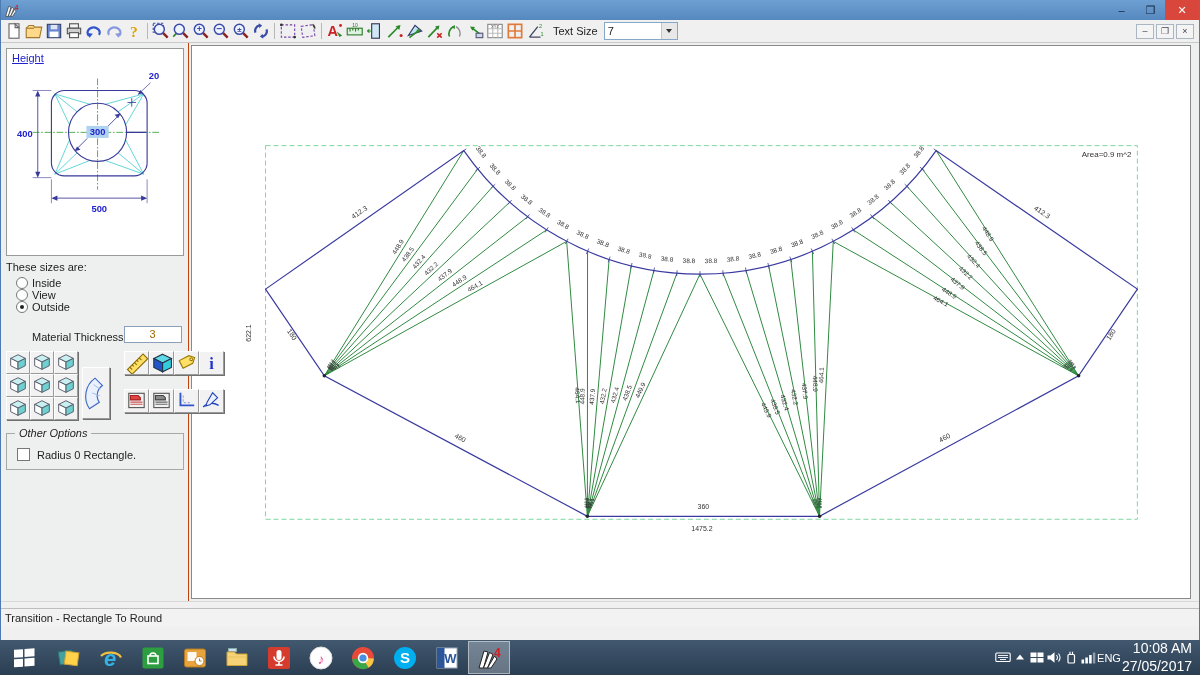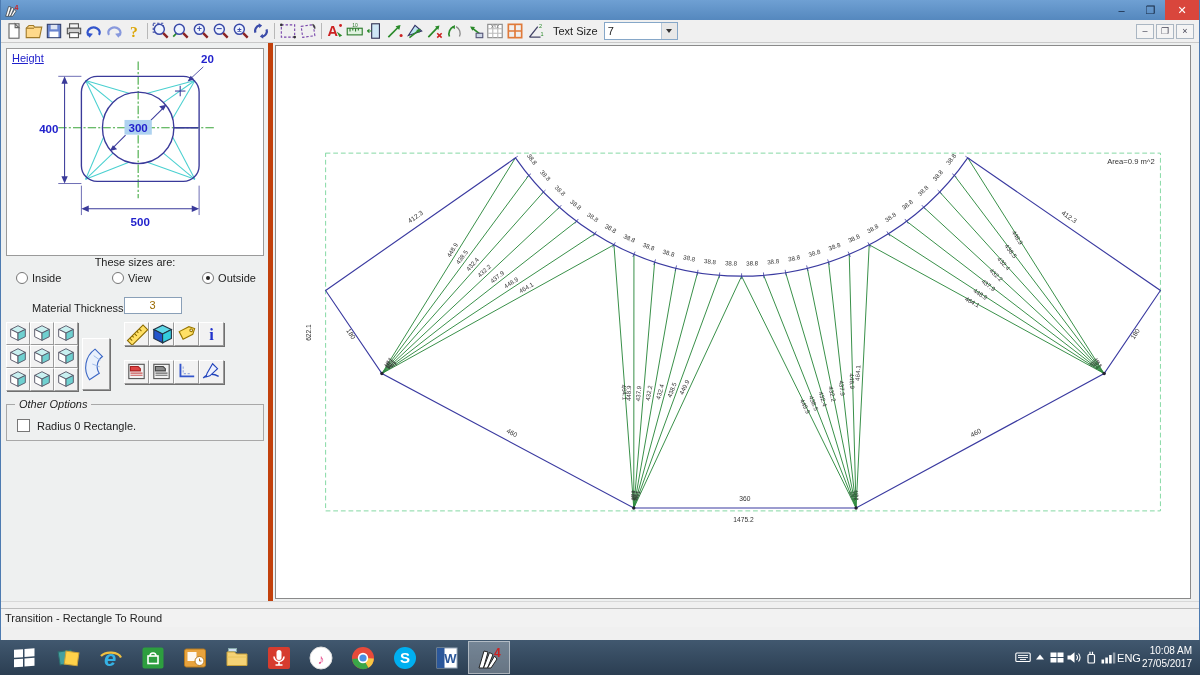--- a/index.html
+++ b/index.html
@@ -32,27 +32,27 @@
   .dropdown .val{flex:1;padding-left:3px;color:#222;}
   .dropdown .arrow{width:15px;height:100%;background:#e8e8e8;border-left:1px solid #b8c8d8;
     display:flex;align-items:center;justify-content:center;}
   .dropdown .arrow i{width:0;height:0;border-left:3px solid transparent;
     border-right:3px solid transparent;border-top:4px solid #333;}
   .mdi-controls{margin-left:auto;display:flex;gap:2px;margin-right:5px;}
   .mdi{width:16px;height:13px;background:#f4f4f4;border:1px solid #aab6c2;display:flex;
     align-items:center;justify-content:center;font-size:9px;color:#445;}
   
   .client{display:flex;height:558px;background:#eef0f0;flex:none;}
-  .sidepanel{width:272px;flex:none;padding:5px 4px 0 5px;box-sizing:border-box;
-    border-right:5px solid #c2410c;font-size:11px;color:#222;}
+  .sidepanel{width:188px;flex:none;padding:5px 4px 0 5px;box-sizing:border-box;
+    border-right:1px solid #c2410c;font-size:11px;color:#222;}
   .preview-box{background:#fff;border:1px solid #9a9a9a;height:206px;position:relative;}
   .height-link{position:absolute;left:5px;top:3px;color:#2222cc;text-decoration:underline;
     font-size:11px;z-index:2;}
-  .sizes-label{text-align:center;}
-  .radio-row{display:flex;margin:4px 8px 0 10px;justify-content:space-between;}
+  .sizes-label{text-align:left;margin-top:5px;}
+  .radio-row{display:flex;margin:4px 8px 0 10px;justify-content:space-between;flex-direction:column;}
   .radio{display:flex;align-items:center;gap:4px;}
   .rdot{width:10px;height:10px;border-radius:50%;border:1px solid #777;background:#fff;
     display:flex;align-items:center;justify-content:center;flex:none;}
   .rdot.sel::after{content:"";width:4px;height:4px;border-radius:50%;background:#222;}
   .mt-row{display:flex;align-items:flex-end;margin:13px 0 0 26px;gap:0;}
   .mt-input{width:56px;height:15px;background:#fff;border:1px solid #8aa0b8;font-size:11px;
     color:#9a6a00;text-align:center;line-height:15px;}
   .btn-zone{position:relative;height:70px;margin-top:8px;}
   .pbtn{position:absolute;background:#f2f2f2;border:1px solid #9a9a9a;
     border-top-color:#fff;border-left-color:#fff;box-shadow:1px 1px 0 #707070;
@@ -71,21 +71,21 @@
   
   .taskbar{position:absolute;left:0;right:0;bottom:0;height:35px;
     background:linear-gradient(#41586f,#2b3e52);display:flex;align-items:center;}
   .tk-app{width:42px;height:33px;display:flex;align-items:center;justify-content:center;}
   .tk-app.start{width:48px;}
   .tk-app.active{background:rgba(255,255,255,0.28);border:1px solid rgba(255,255,255,0.45);
     box-sizing:border-box;}
   .tray{margin-left:auto;display:flex;align-items:center;gap:1px;padding-right:8px;}
   .tray-ico{display:flex;align-items:center;justify-content:center;}
   .tray-lang{color:#fff;font-size:11px;}
-  .clock{color:#fff;font-size:10px;text-align:right;line-height:1.25;}
+  .clock{color:#fff;font-size:14px;text-align:right;line-height:1.25;}
 </style>
 </head>
 <body>
 
 <div class="screen">
   <div class="window">
 
     <div class="titlebar">
       <div class="tb-left" id="titleIcon">
           <svg viewBox="0 0 26 26" width="15" height="100%">

